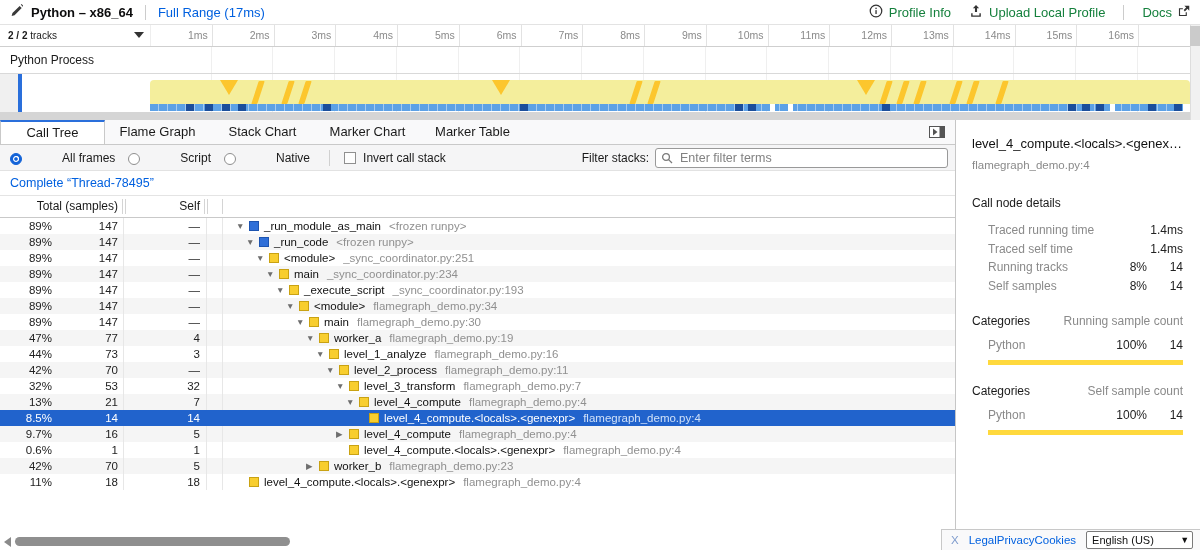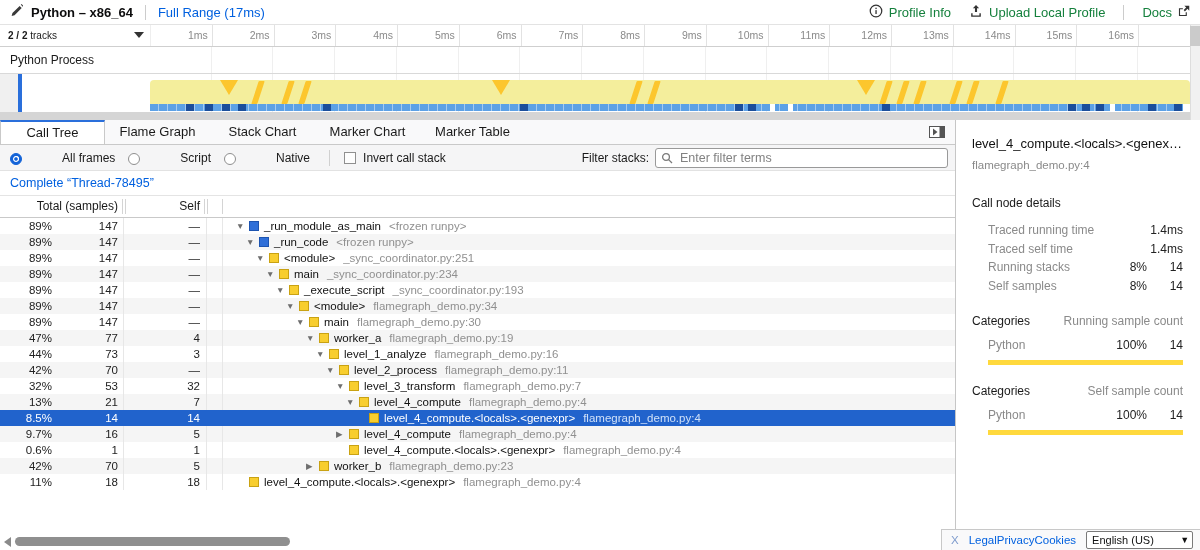--- a/index.html
+++ b/index.html
@@ -564,21 +564,21 @@
   <span class="harrow"></span>
   <div class="hthumb"></div>
 
   <div class="sidebar">
     <div class="sb-title">level_4_compute.&lt;locals&gt;.&lt;genexpr&gt;</div>
     <div class="sb-sub">flamegraph_demo.py:4</div>
     <div class="sb-section">Call node details</div>
     <div class="sb-details" id="sbdetails">
         <div class="sb-drow"><span>Traced running time</span><span class="v-val">1.4ms</span></div>
         <div class="sb-drow"><span>Traced self time</span><span class="v-val">1.4ms</span></div>
-        <div class="sb-drow"><span>Running stacks</span><span class="v-pct">8%</span><span class="v-val">14</span></div>
+        <div class="sb-drow"><span>Running tracks</span><span class="v-pct">8%</span><span class="v-val">14</span></div>
         <div class="sb-drow"><span>Self samples</span><span class="v-pct">8%</span><span class="v-val">14</span></div>
       </div>
     <div id="sbcats">
         <div class="sb-cathead">
           <span class="l">Categories</span>
           <span class="r">Running sample count</span>
         </div>
         <div class="sb-catrow"><span>Python</span><span class="v-pct">100%</span><span class="v-val">14</span></div>
         <div class="sb-bar"></div>
         <div class="sb-cathead">

